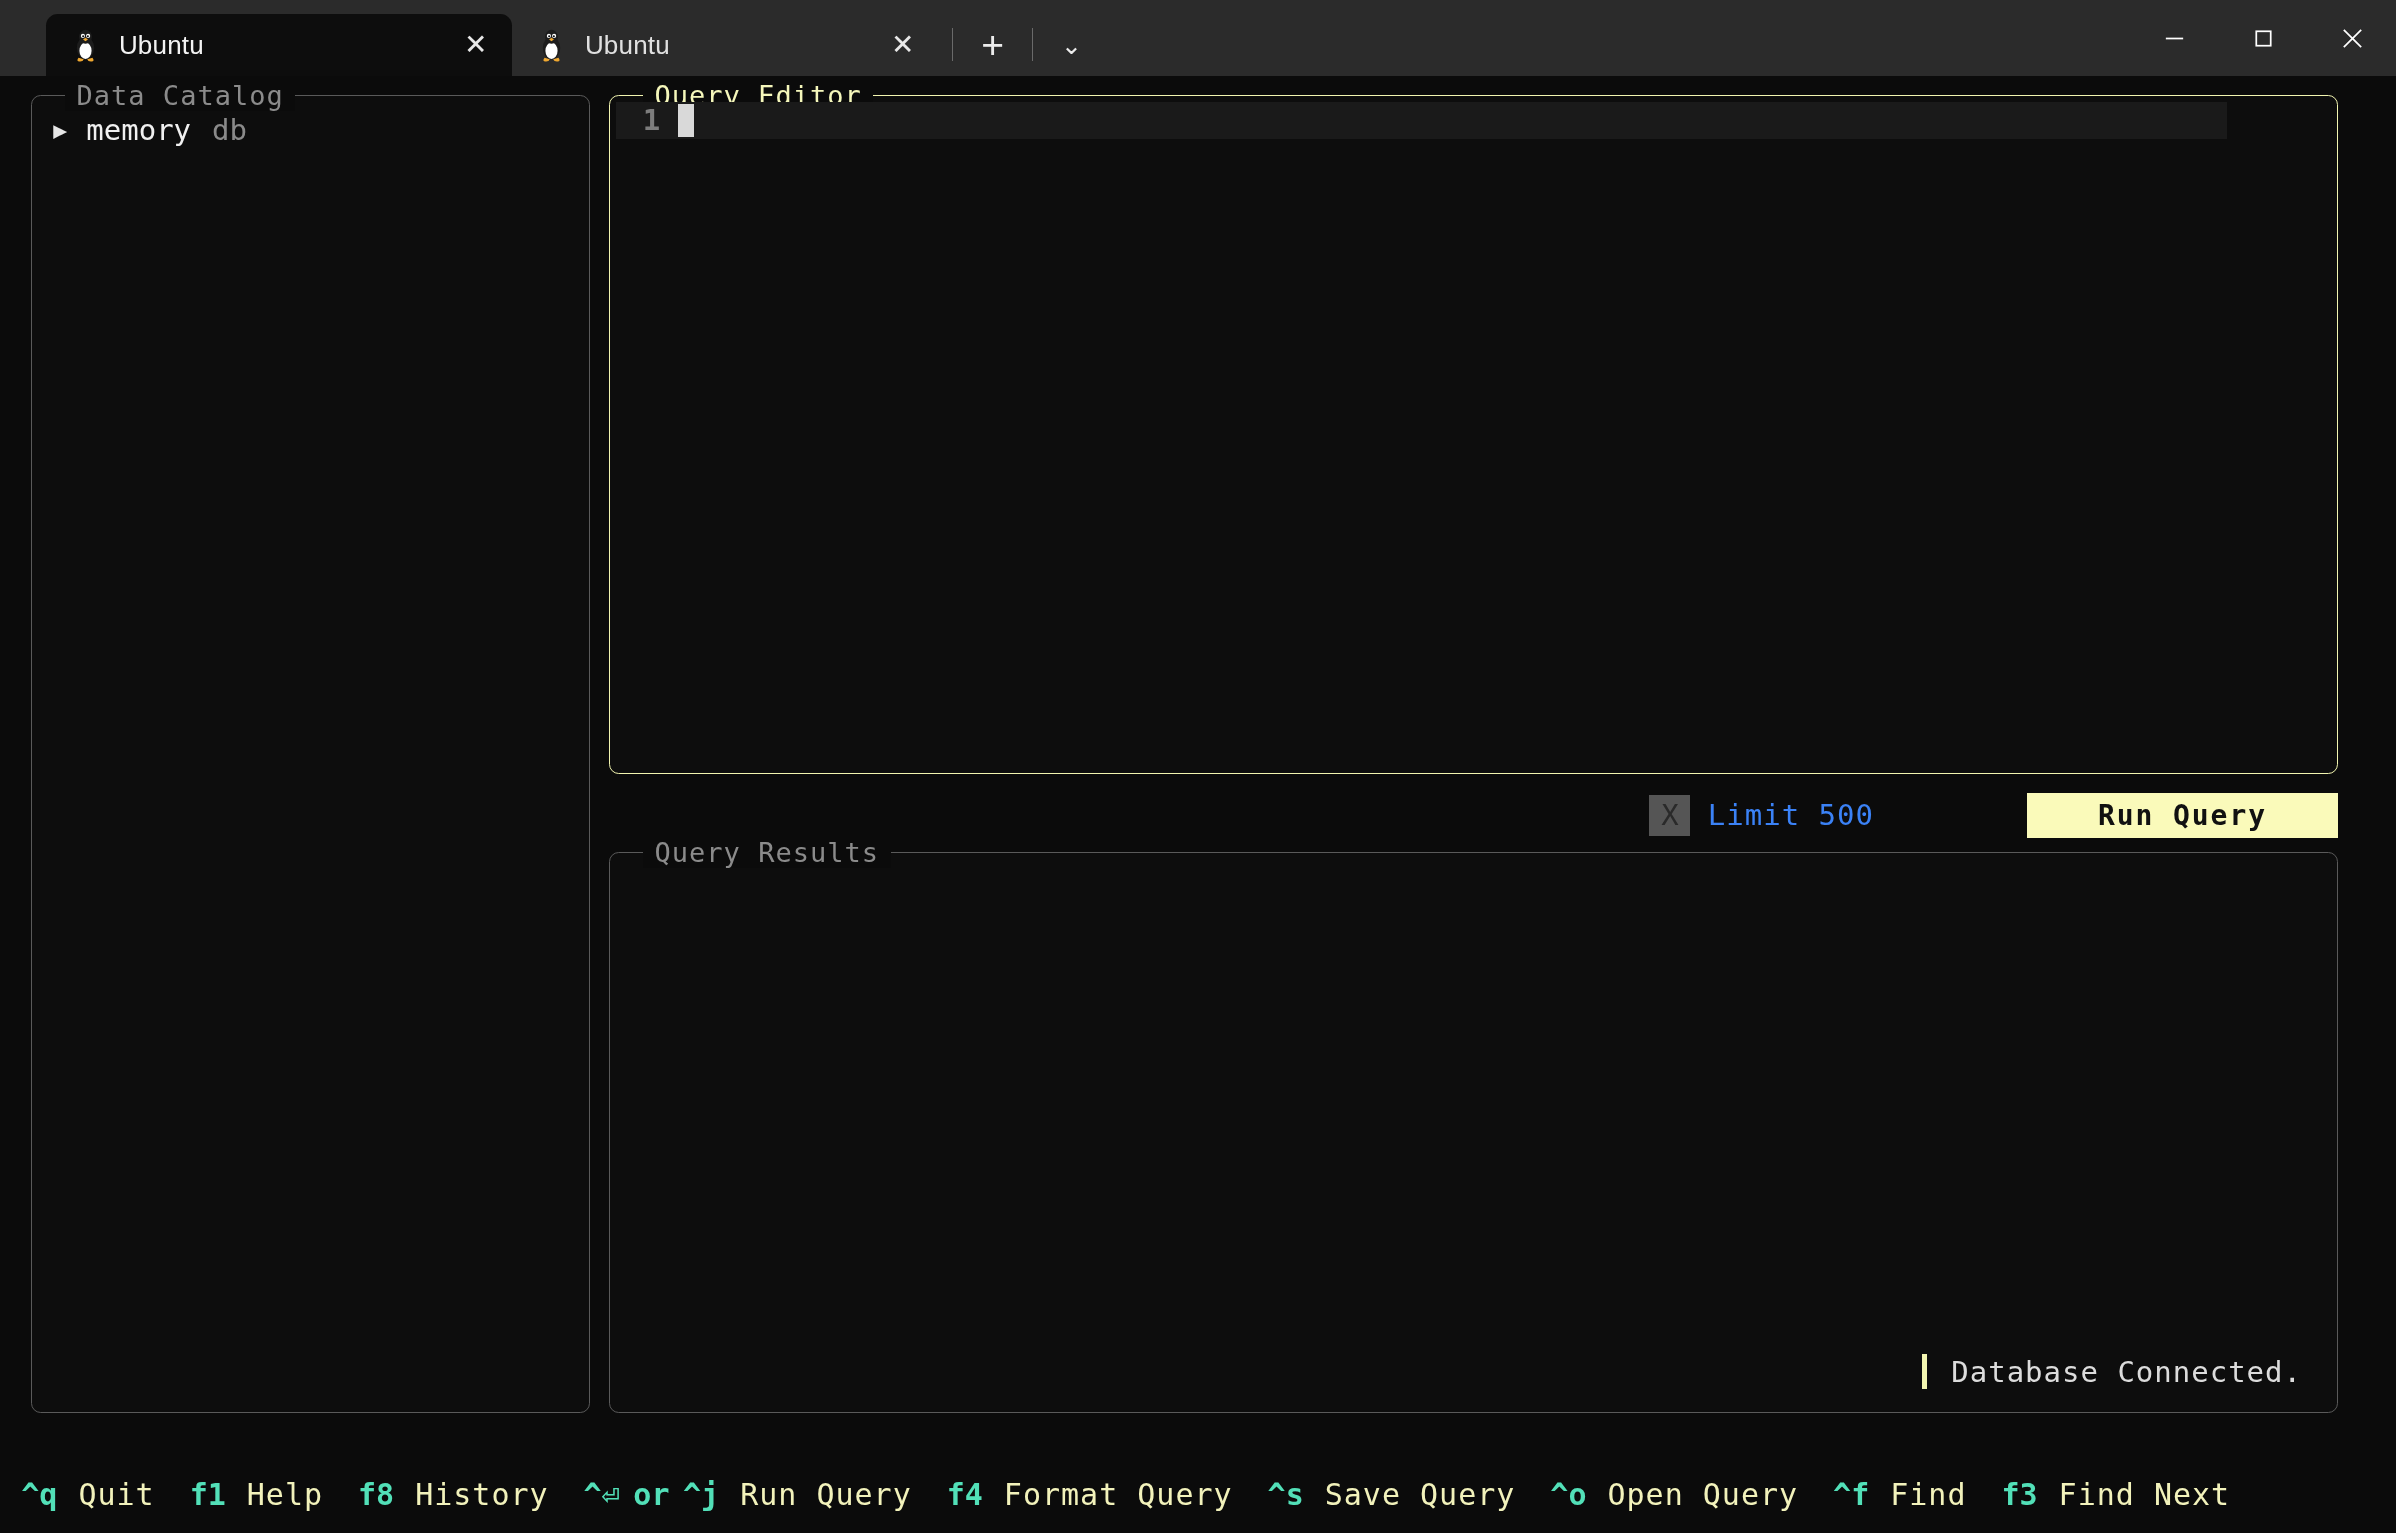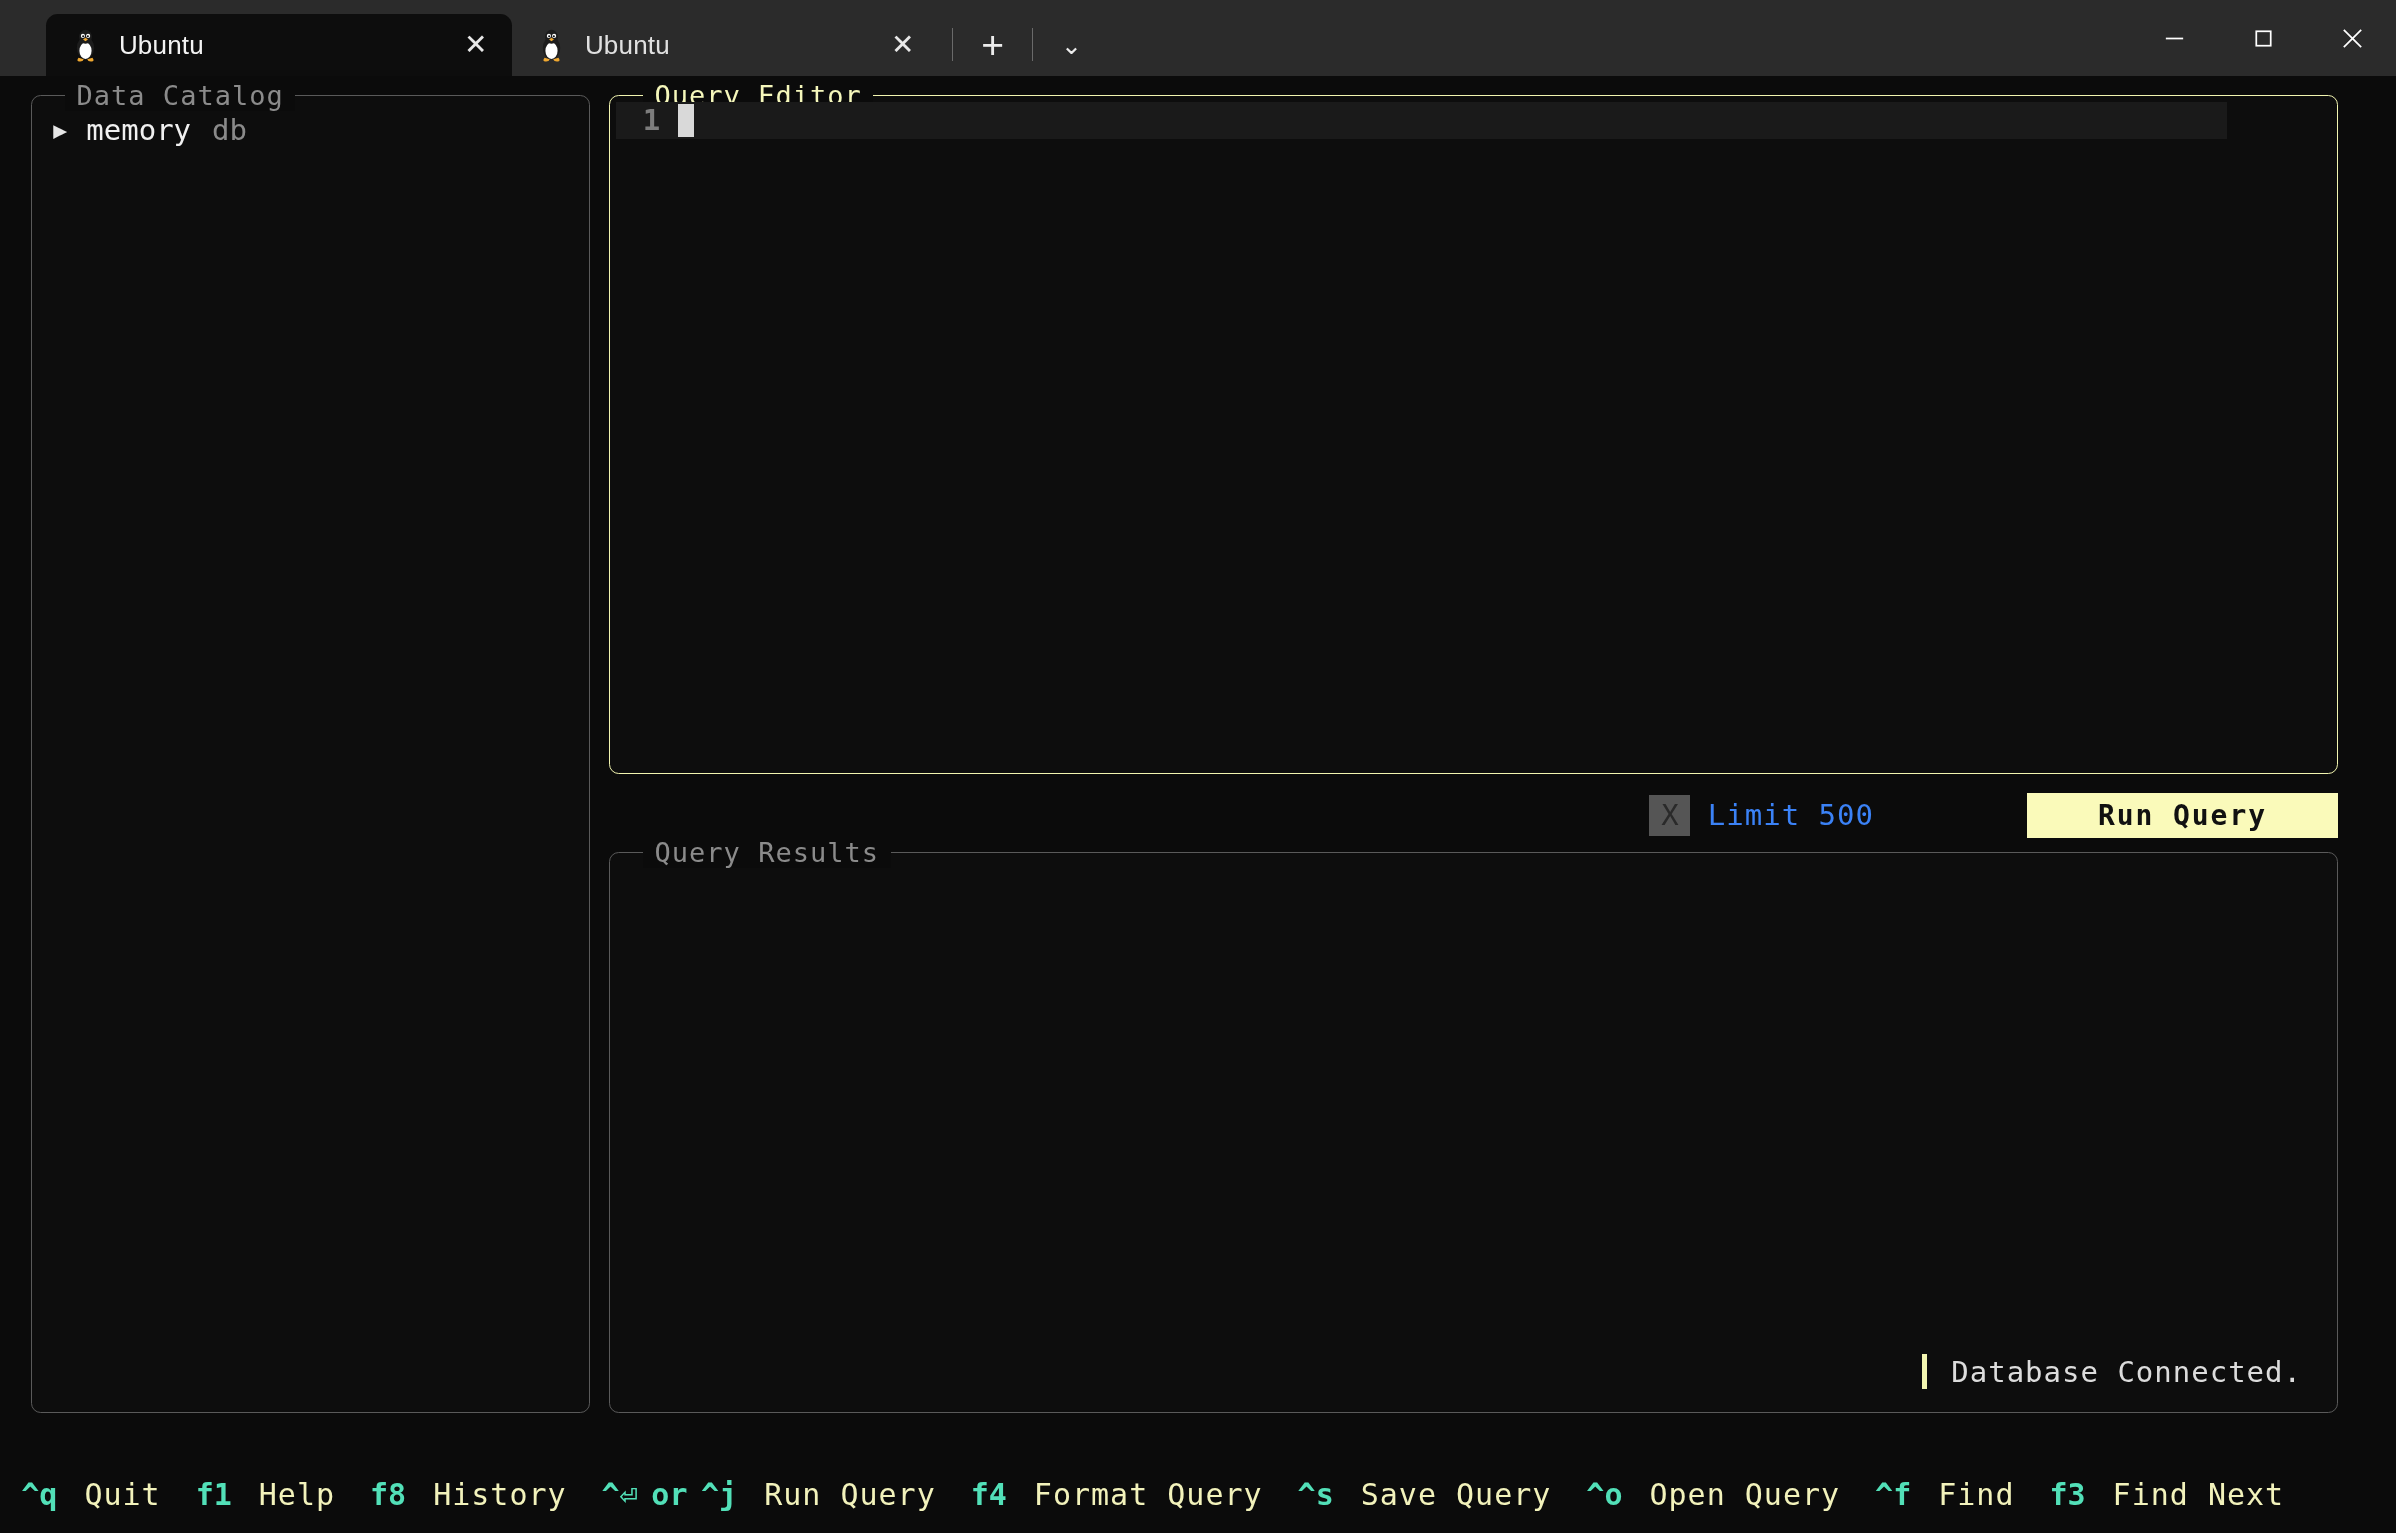--- a/index.html
+++ b/index.html
@@ -293,21 +293,21 @@
   }
   .kb-key {
     color: #52e0b8;
     font-weight: bold;
     font-size: 30px;
     letter-spacing: 0px;
   }
   .kb-desc {
     color: #f2f2bb;
     font-size: 30px;
-    margin-left: 27px;
+    margin-left: 21px;
     letter-spacing: 1px;
   }
   .kb-mid {
     color: #52e0b8;
     font-weight: bold;
     font-size: 30px;
     margin-left: 13.6px;
   }
 </style>
 </head>

